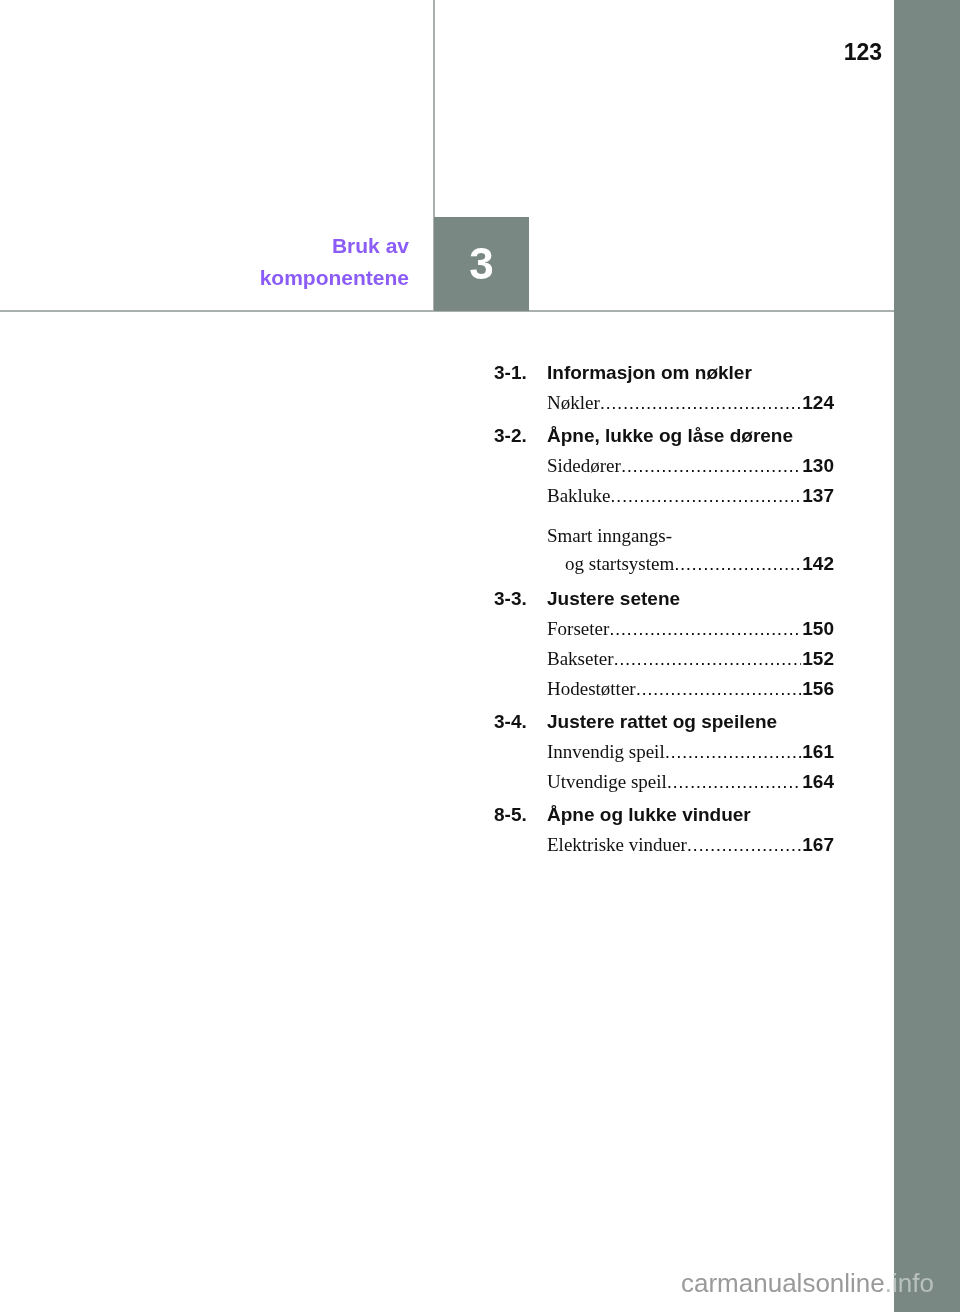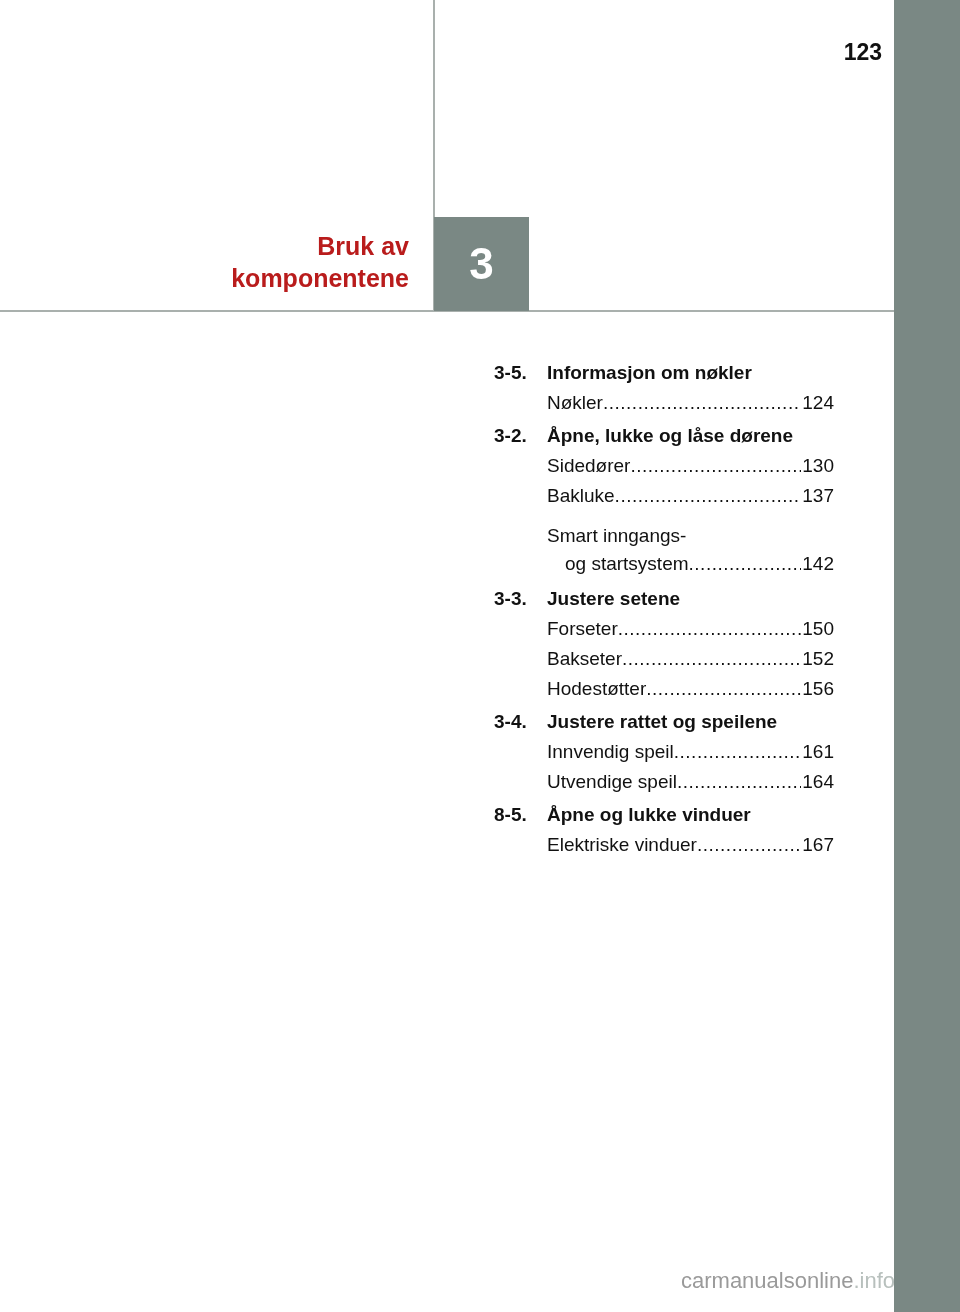--- a/index.html
+++ b/index.html
@@ -4,54 +4,54 @@
 <style>
   html, body { margin:0; padding:0; }
   body { width:960px; height:1312px; background:#ffffff; position:relative; overflow:hidden;
          font-family:"Liberation Sans", sans-serif; color:#1a1a1a; }
   .sidebar { position:absolute; left:894px; top:0; width:66px; height:1312px; background:#7a8884; }
   .vline { position:absolute; left:433px; top:0; width:2px; height:311px; background:#a9b0ad; }
   .hline { position:absolute; left:0; top:310px; width:894px; height:2px; background:#a9b0ad; }
   .chapbox { position:absolute; left:434px; top:217px; width:95px; height:94px; background:#7a8884;
              color:#fff; font-size:44px; font-weight:bold; display:flex; align-items:center; justify-content:center; }
   .pagenum { position:absolute; right:78px; top:22px; font-size:23px; font-weight:bold; color:#111;margin-top:17px; }
-  .chaptitle { position:absolute; right:551px; top:230px; text-align:right; font-size:25px; font-weight:bold;
-               line-height:32px; color:#b91c1c; }
+  .chaptitle { position:absolute; right:551px; top:230px; text-align:right; font-size:21px; font-weight:bold;
+               line-height:32px; color:#8b5cf6; }
   .toc { position:absolute; left:494px; top:356px; width:340px; font-size:19px; color:#111; }
   .sec { display:flex; font-weight:bold; height:30px; line-height:28px; margin-top:3px; }
   .sec .num { width:53px; }
   .entry { display:flex; height:30px; line-height:28px; padding-left:53px; }
-  .entry .lbl { white-space:nowrap; }
+  .entry .lbl { white-space:nowrap;font-family:Liberation Serif, serif; }
   .entry .dots { flex:1; overflow:hidden; white-space:nowrap; }
   .entry .dots::before { content:"......................................................................................"; letter-spacing:0.5px; }
-  .entry .pg { padding-left:1px; }
+  .entry .pg { padding-left:1px;font-weight:bold; }
   .entry.two { flex-direction:column; height:60px;margin-top:10px; }
   .entry.two .row2 { display:flex; padding-left:18px;justify-content:space-between; }
-  .watermark { position:absolute; left:681px; top:1268px; font-size:22px; color:#9a9a9a; }
+  .watermark { position:absolute; left:681px; top:1268px; font-size:26px; color:#9a9a9a; }
   .watermark .tld { color:#b8c0bd; }
 </style>
 </head>
 <body>
 
 <div class="sidebar"></div>
 <div class="vline"></div>
 <div class="hline"></div>
 
 <div class="pagenum">123</div>
 
 <div class="chaptitle">
   <div>Bruk av</div>
   <div>komponentene</div>
 </div>
 <div class="chapbox">3</div>
 
 <div class="toc">
 
   <div class="sec">
-    <span class="num">3-5.</span>
+    <span class="num">3-1.</span>
     <span>Informasjon om nøkler</span>
   </div>
   <div class="entry">
     <span class="lbl">Nøkler</span>
     <span class="dots"></span>
     <span class="pg">124</span>
   </div>
 
   <div class="sec">
     <span class="num">3-2.</span>

